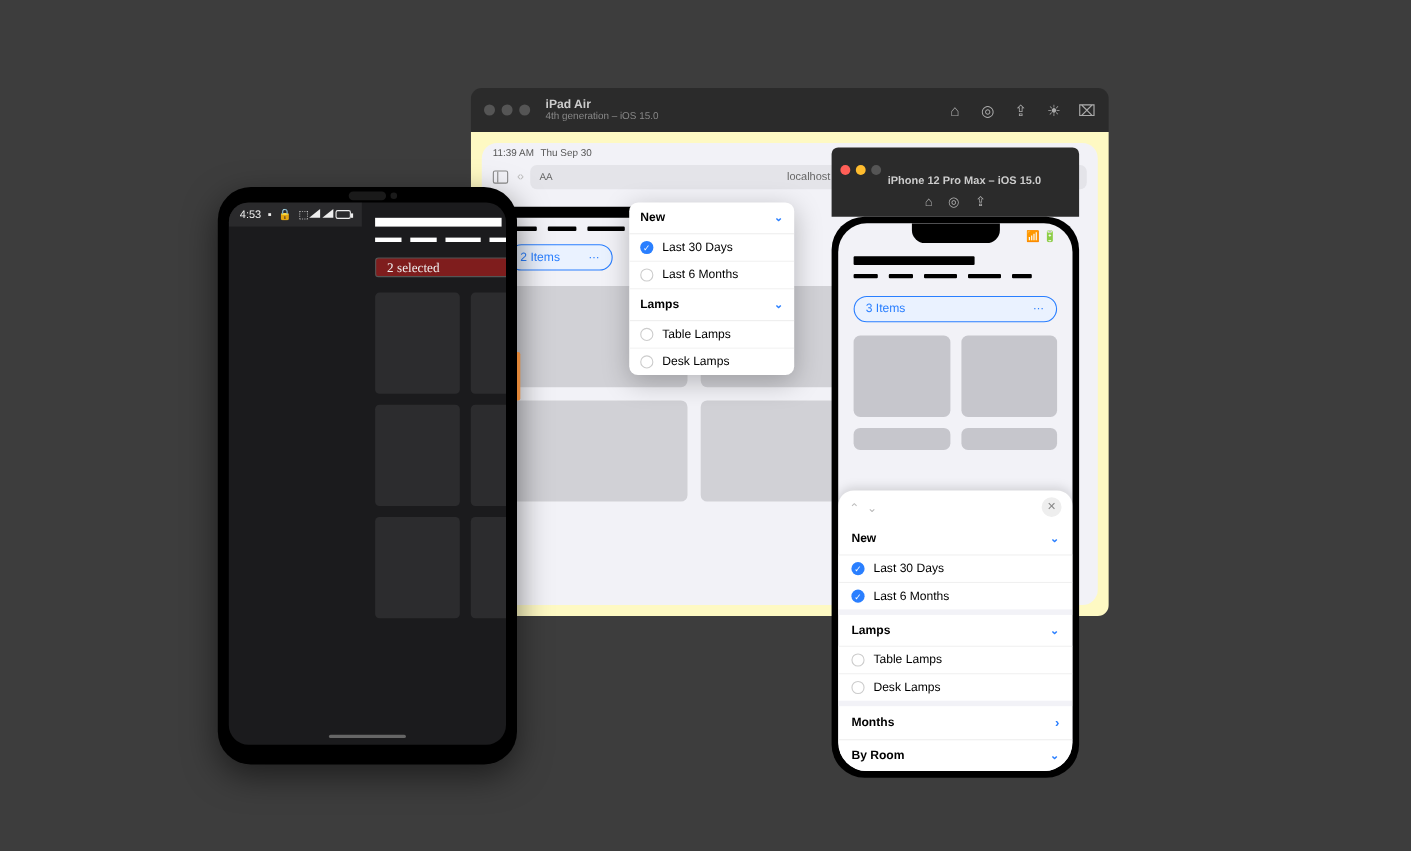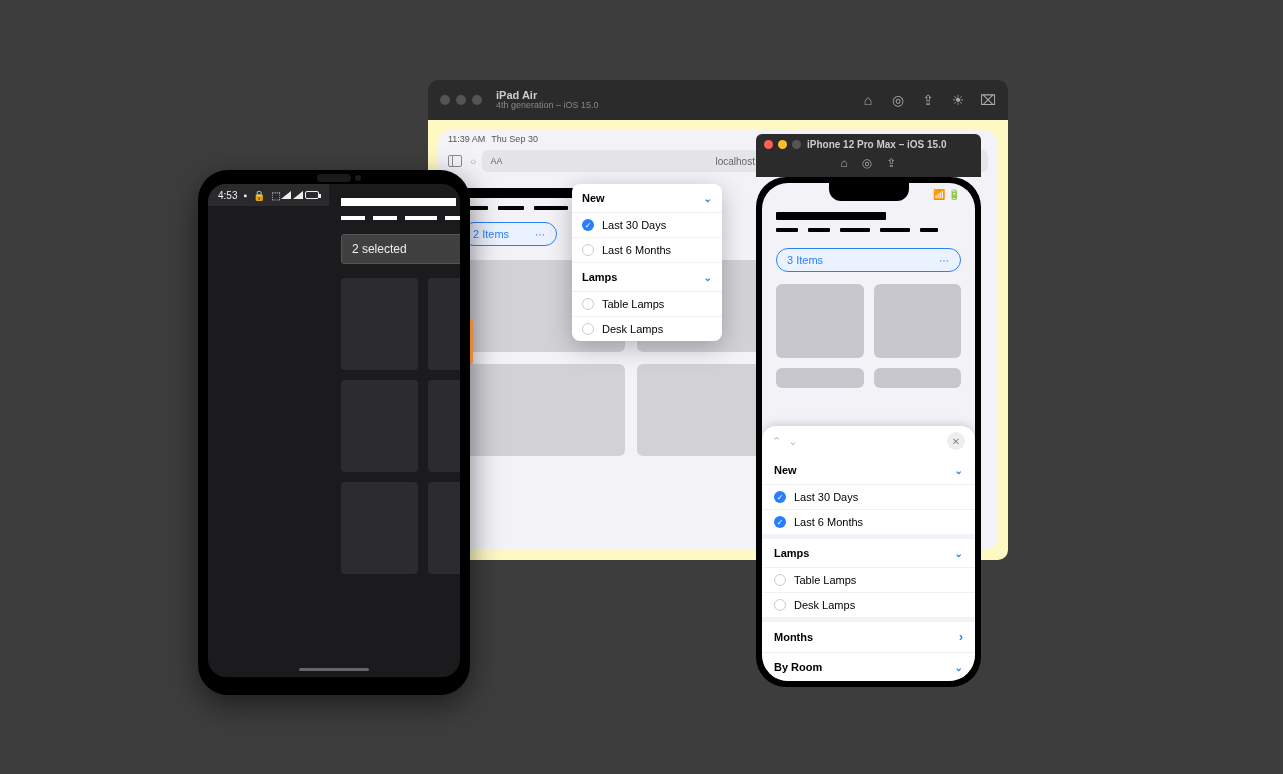--- a/index.html
+++ b/index.html
@@ -136,21 +136,21 @@
     border-radius: 6px 6px 0 0;
     padding: 5px 8px;
     display: flex;
     flex-direction: column;
     gap:4px;
   }
   .iphone-titlebar-row1{display:flex;align-items:center;gap:6px;}
   .iphone-tl { display:flex; gap:5px;}
   .iphone-tl .dot{width:9px;height:9px;border-radius:50%;}
   .dot.red{background:#ff5f57;} .dot.yellow{background:#febc2e;} .dot.green{background:#555;}
-  .iphone-title{color:#ccc;font-size:10px;font-weight:600;}
+  .iphone-title{color:#ccc;font-size:10px;font-weight:600;margin-top:20px;}
   .iphone-toolbar-icons{display:flex;gap:14px;justify-content:center;color:#aaa;font-size:12px;padding:2px 0;}
 
   .iphone-device {
     background:#000;
     border-radius: 30px;
     padding: 6px;
     height: 510px;
     position:relative;
   }
   .iphone-screen {
@@ -204,21 +204,21 @@
   .android-cam::after{content:"";position:absolute;right:-10px;top:1px;width:6px;height:6px;border-radius:50%;background:#1a1a1a;}
   .android-power{position:absolute;right:-3px;top:150px;width:3px;height:44px;background:#e0873a;border-radius:0 2px 2px 0;}
   .android-screen{background:#1b1b1d;width:100%;height:100%;border-radius:18px;overflow:hidden;position:relative;display:flex;flex-direction:row;}
   .and-status{background:#2a2a2c;height:22px;display:flex;align-items:center;justify-content:space-between;padding:0 10px;color:#eee;font-size:10px;}
   .and-status-left{display:flex;gap:6px;align-items:center;}
   .and-status-right{display:flex;gap:2px;align-items:center;}
   .and-body{padding:14px 12px;flex:1;}
   .and-redact-title{background:#fff;height:8px;width:115px;margin-bottom:10px;}
   .and-redact-row{display:flex;gap:8px;margin-bottom:14px;}
   .and-chip{background:#fff;height:4px;}
-  .and-select{border:1px solid #555;background:#404040;color:#eee;height:30px;border-radius:3px;display:flex;align-items:center;justify-content:space-between;padding:0 10px;font-size:12px;}
+  .and-select{border:1px solid #555;background:#7f1d1d;color:#eee;height:18px;border-radius:3px;display:flex;align-items:center;justify-content:space-between;padding:0 10px;font-size:12px;font-family:Liberation Serif, serif;}
   .and-select .caret{font-size:9px;color:#aaa;}
   .and-grid{display:grid;grid-template-columns:1fr 1fr;gap:10px;margin-top:14px;}
   .and-card{background:#2c2c2e;border-radius:4px;height:92px;}
   .and-home{position:absolute;bottom:6px;left:50%;transform:translateX(-50%);width:70px;height:3px;background:#666;border-radius:2px;}
 
   .sig-icon::before{content:"";display:inline-block;width:0;height:0;border-style:solid;border-width:0 0 8px 10px;border-color:transparent transparent currentColor transparent;}
   .batt{width:14px;height:8px;border:1px solid currentColor;border-radius:2px;position:relative;display:inline-block;}
   .batt::after{content:"";position:absolute;right:-3px;top:2px;width:2px;height:4px;background:currentColor;}
 </style>
 </head>

